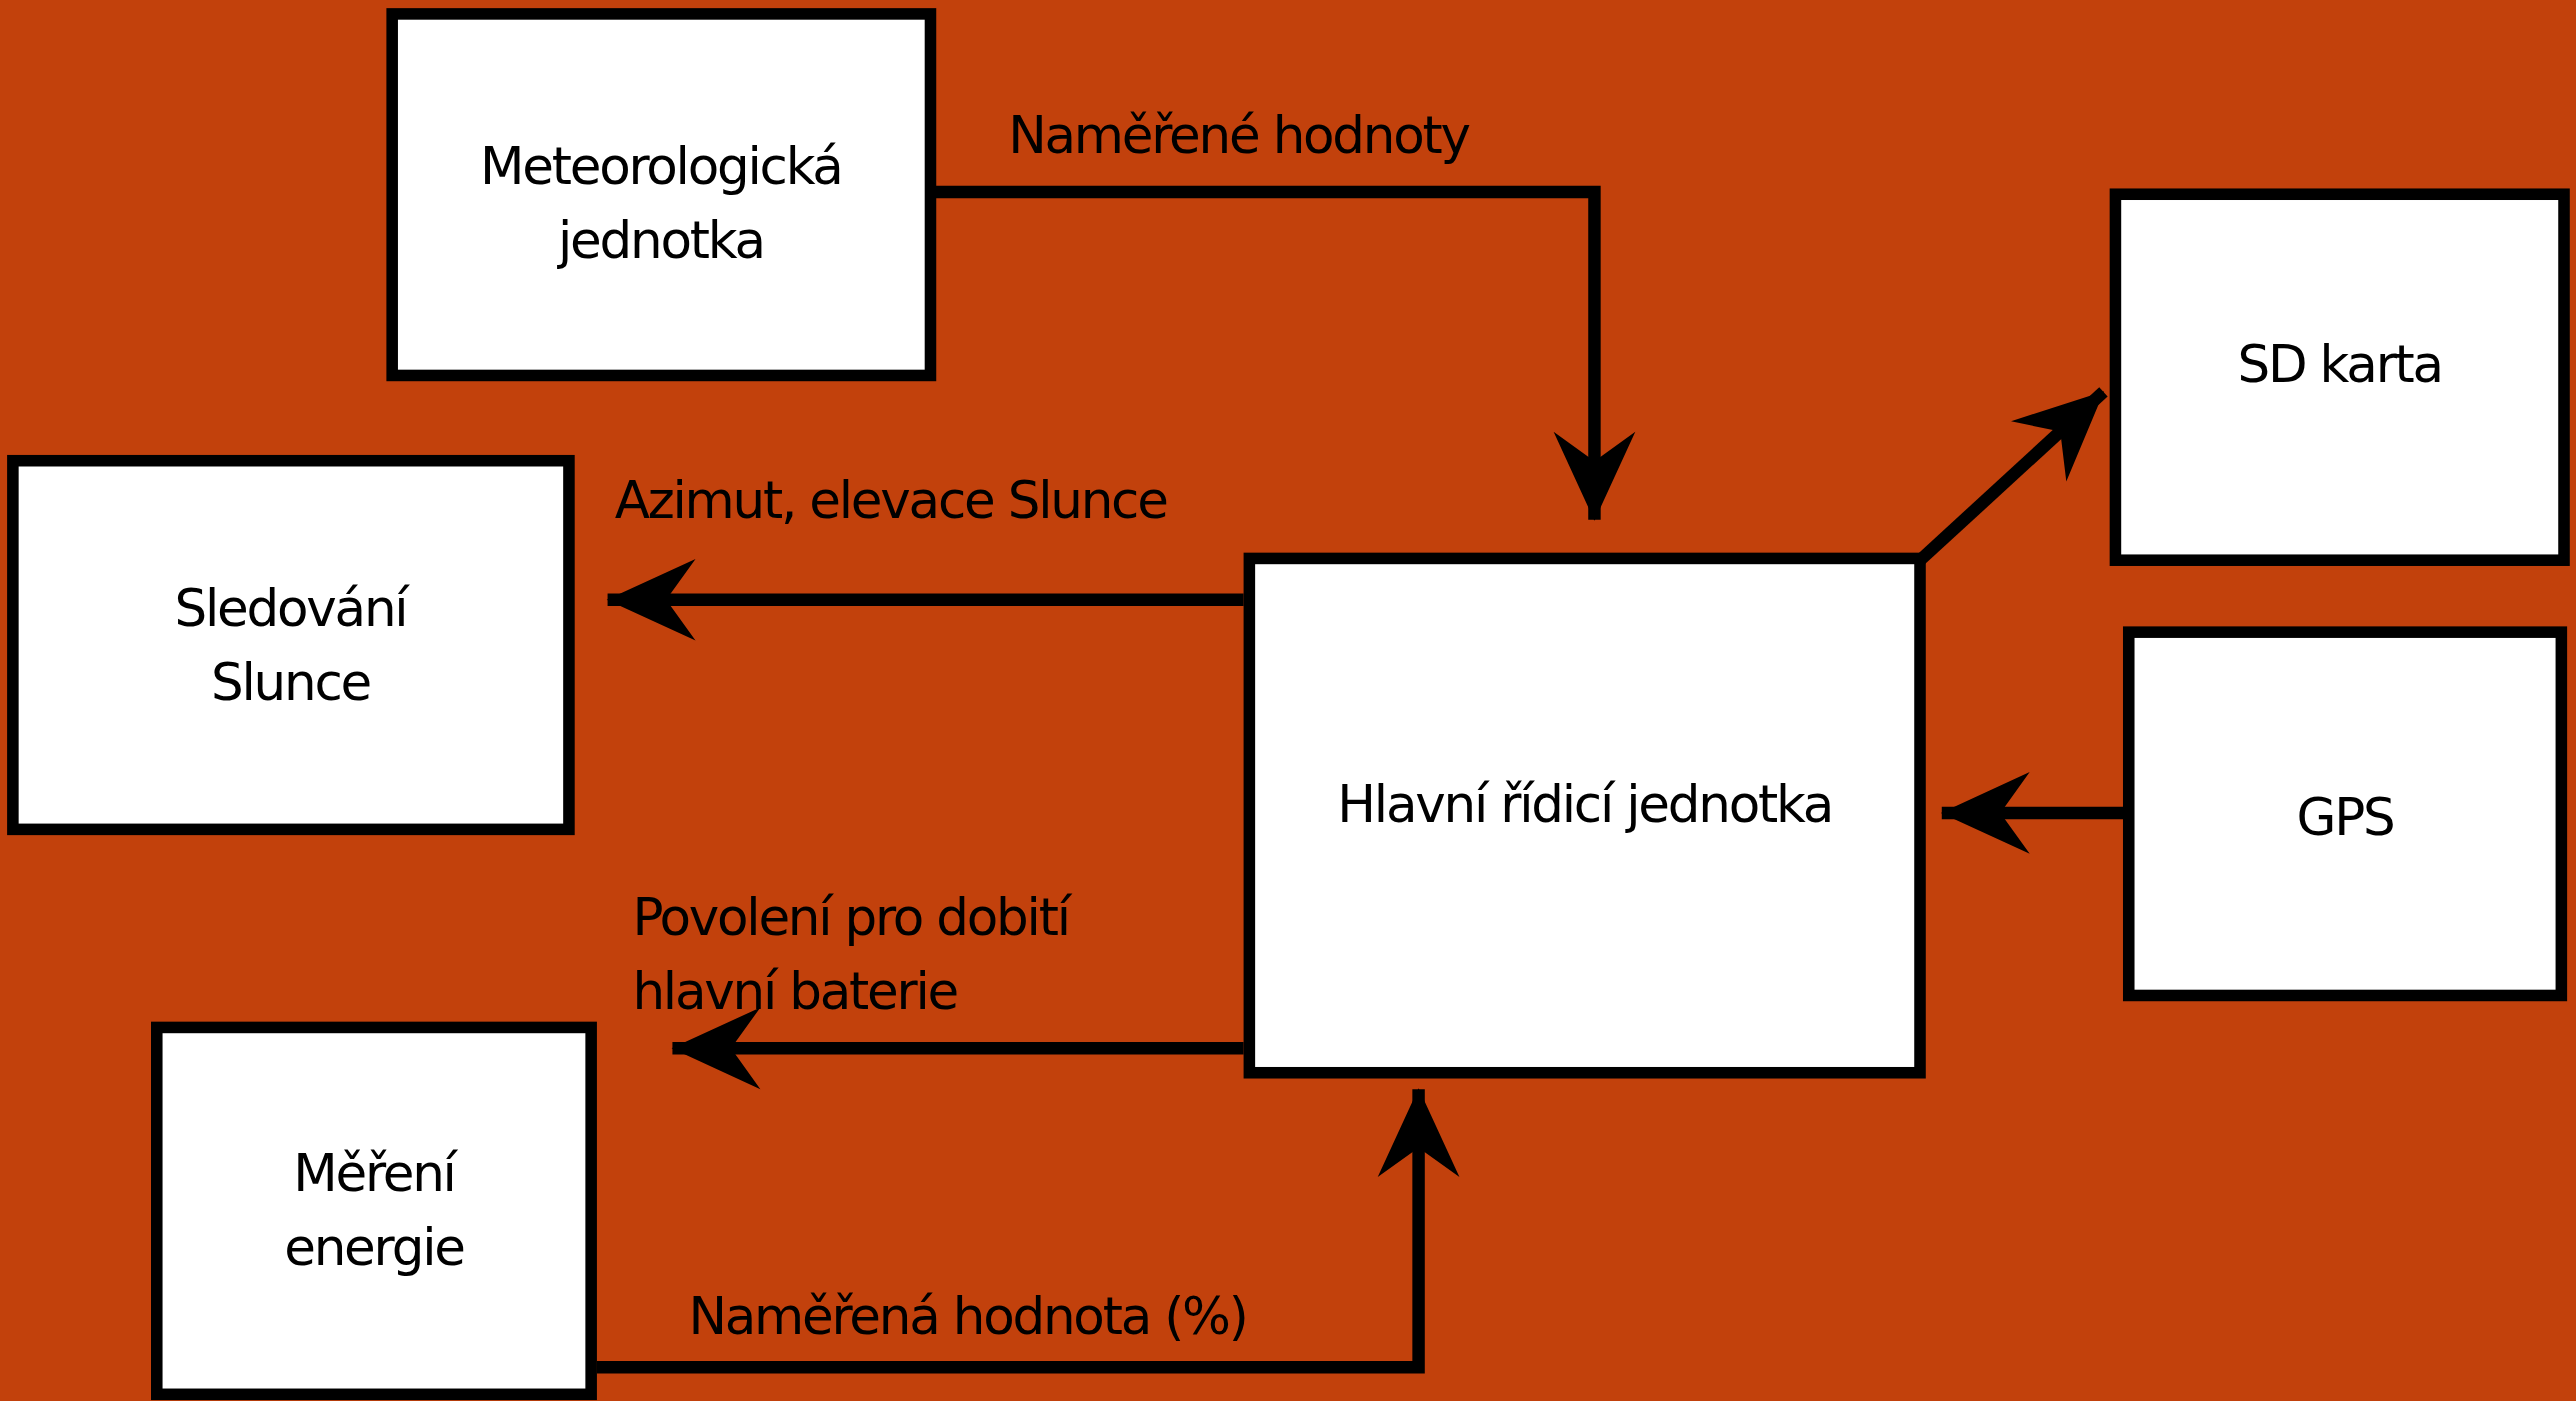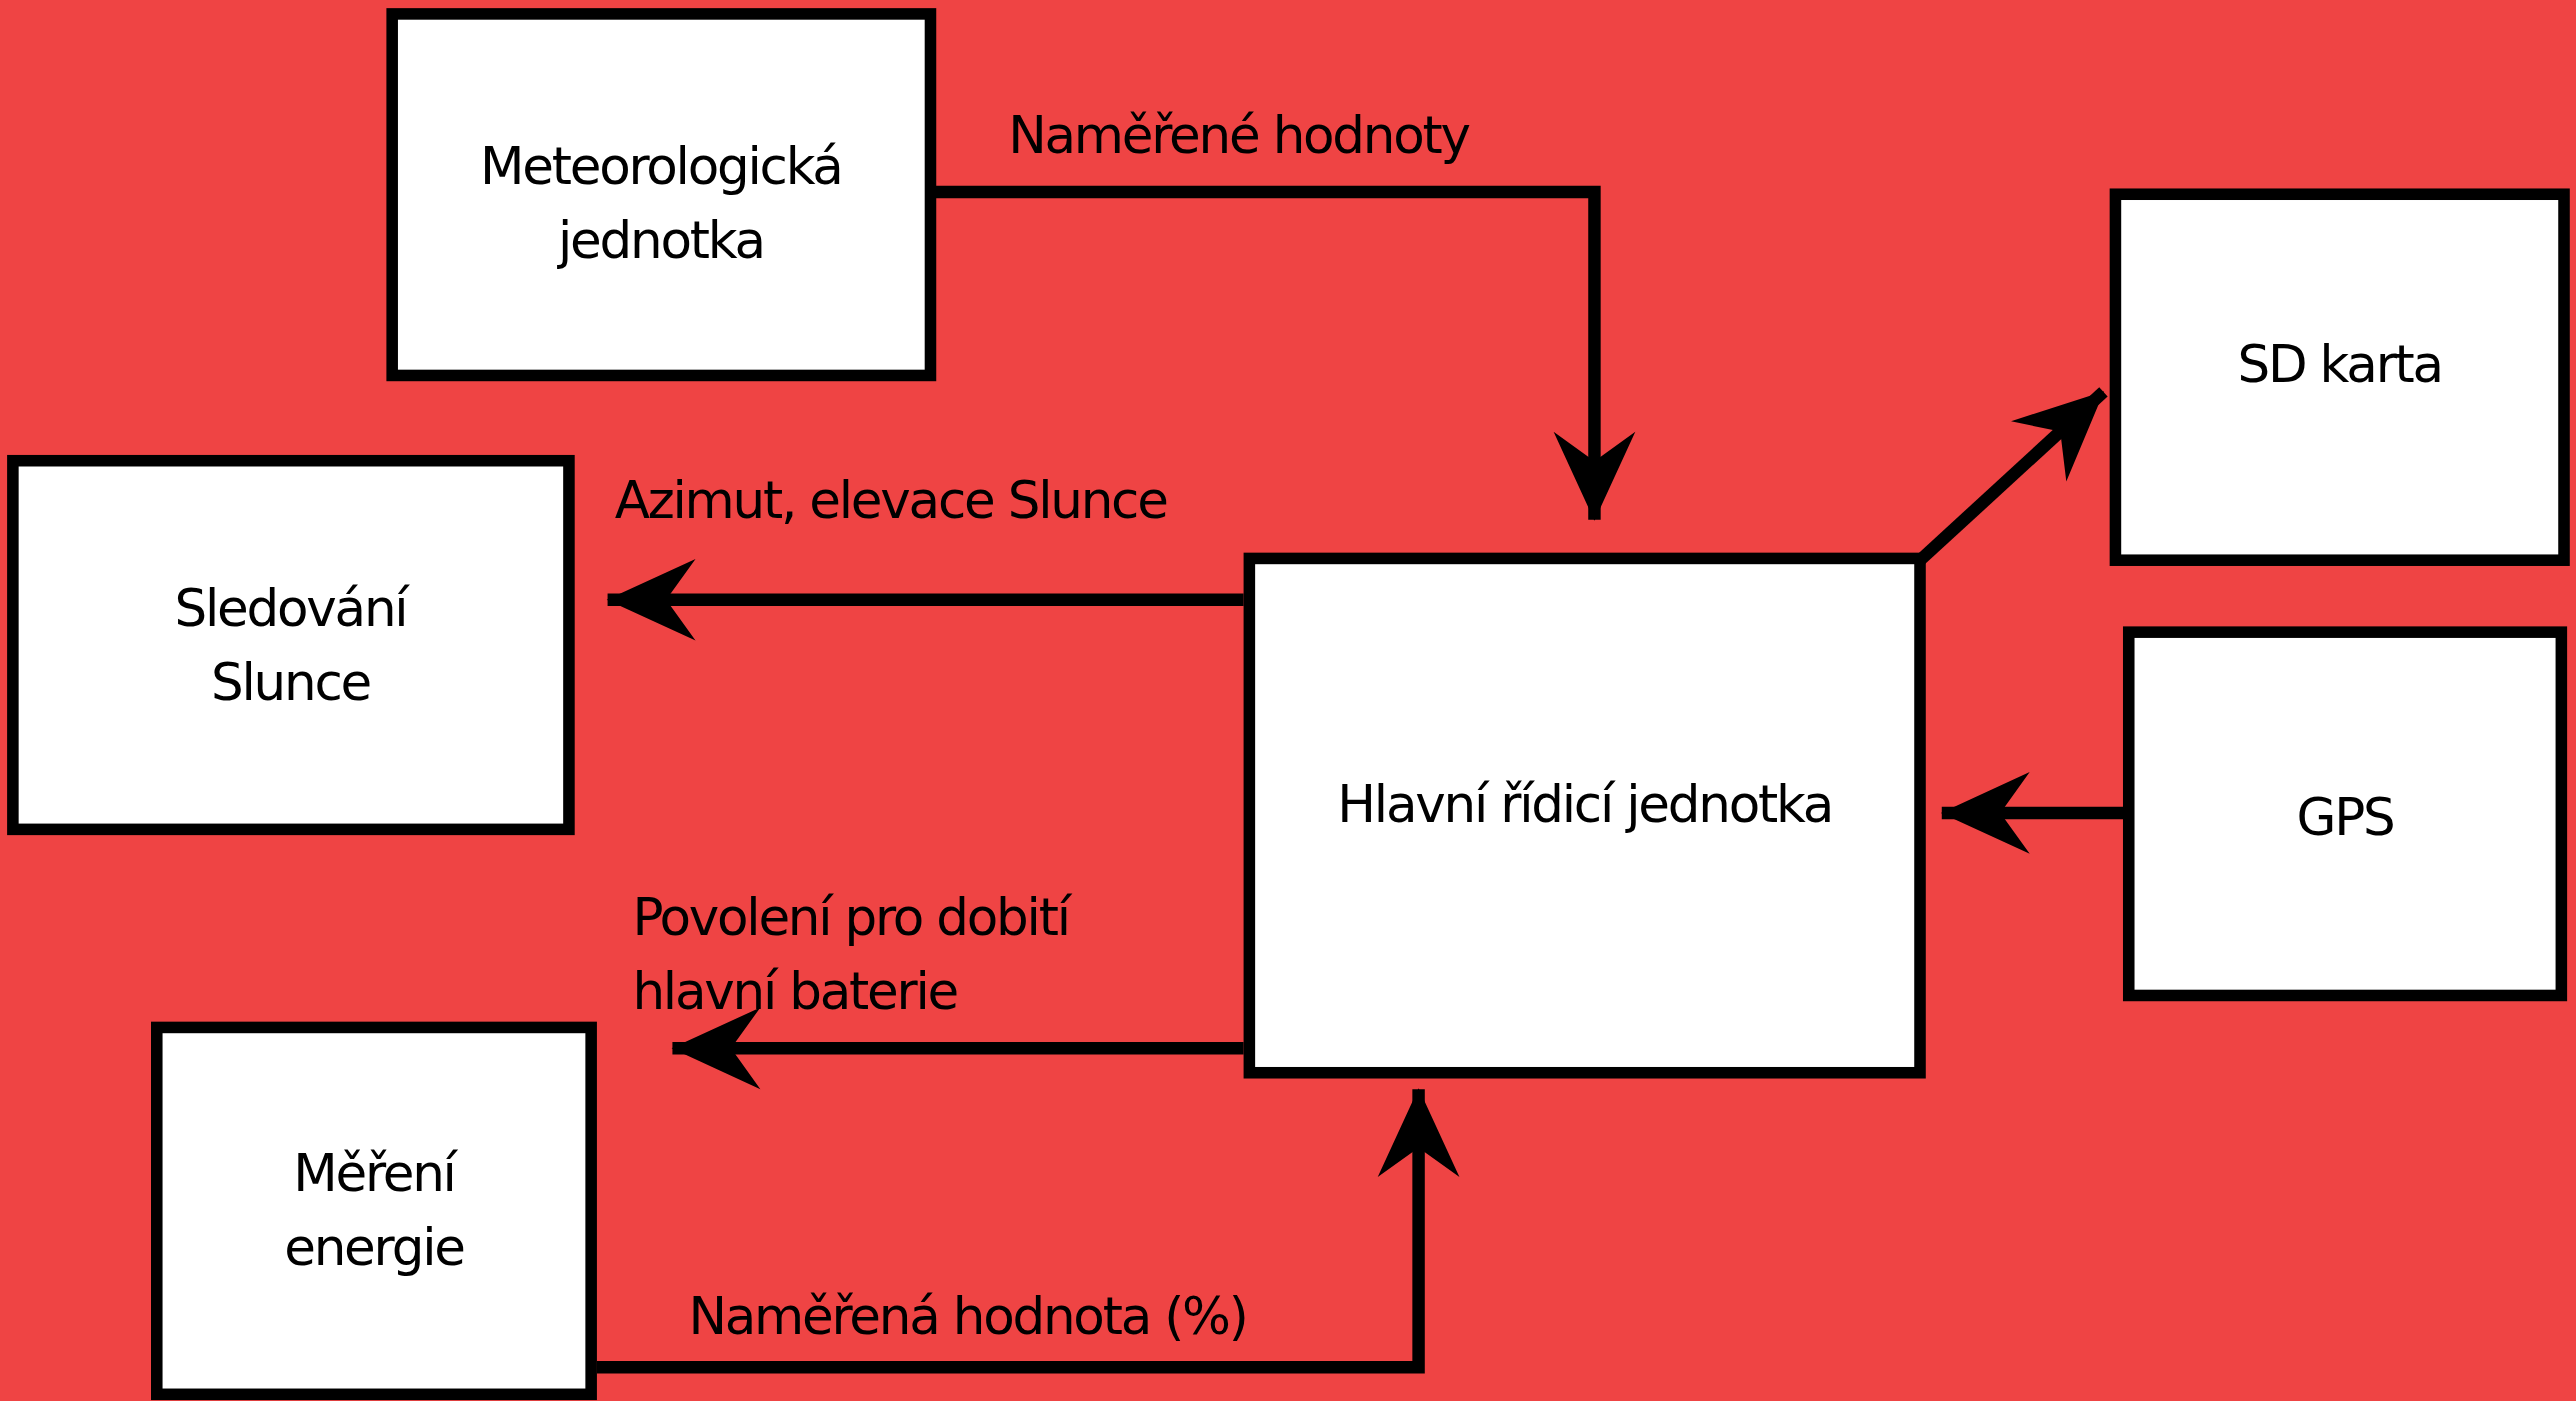--- a/index.html
+++ b/index.html
@@ -4,21 +4,21 @@
 <style>
   html, body {
     margin: 0;
     padding: 0;
     background: #ffffff;
   }
   .stage {
     position: relative;
     width: 2576px;
     height: 1402px;
-    background: #ef4444;
+    background: #c2410c;
   }
   svg { display: block; }
   .node-rect {
     fill: #ffffff;
     stroke: #000000;
     stroke-width: 13;
   }
   .edge {
     fill: none;
     stroke: #000000;

